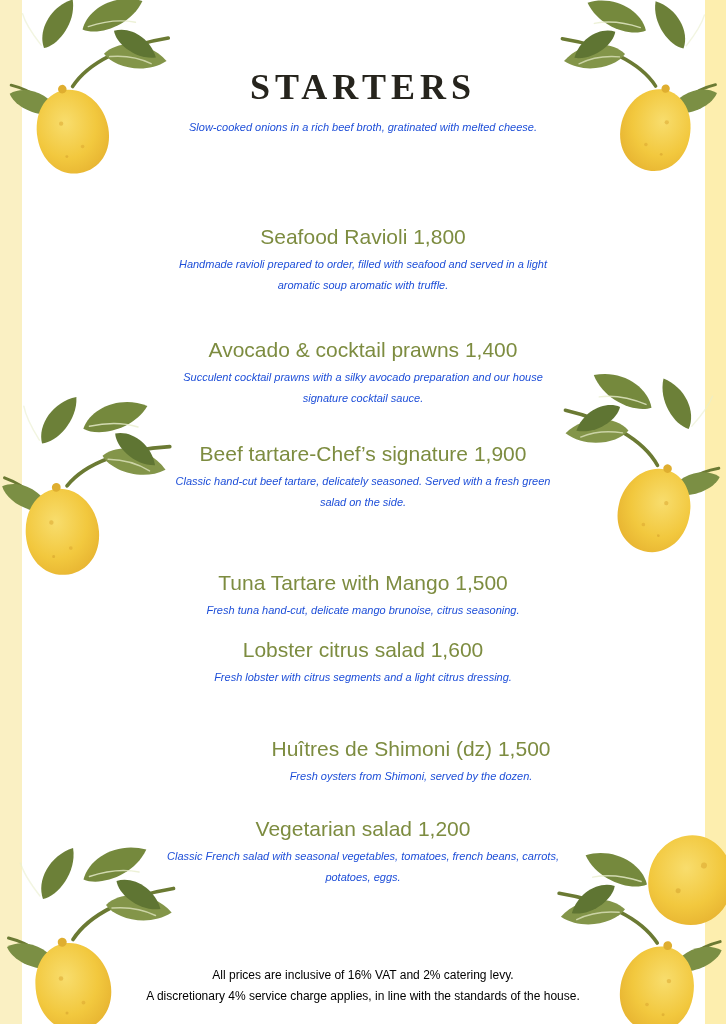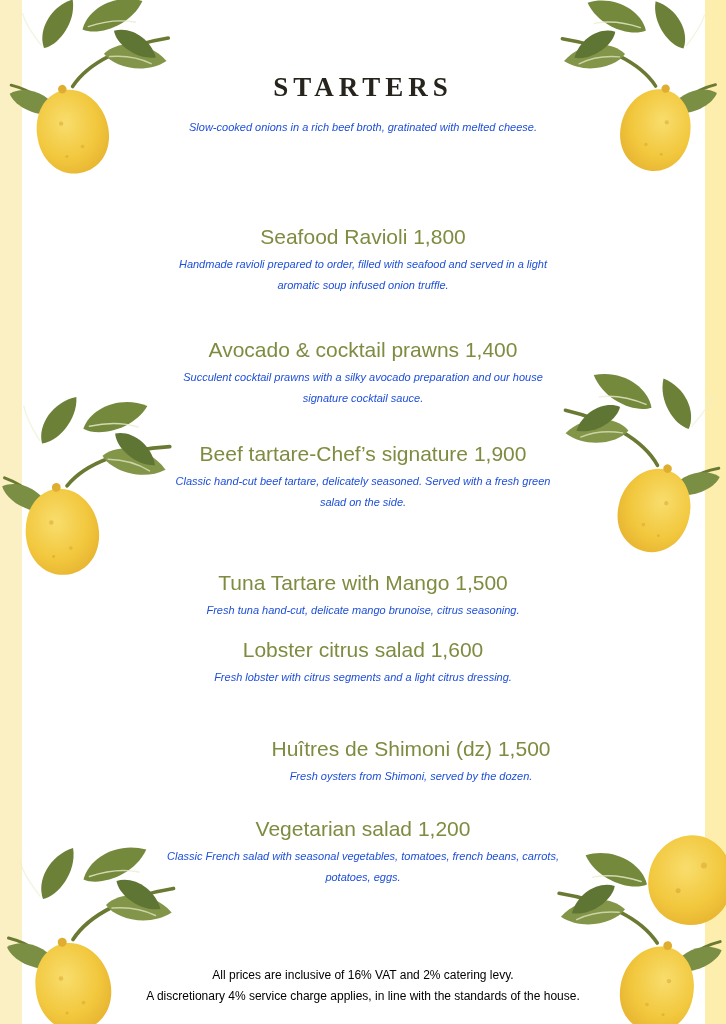--- a/index.html
+++ b/index.html
@@ -24,21 +24,21 @@
   .deco-br{right:-22px;top:842px;width:205px;height:205px;transform:scaleX(-1);}
   .deco-br2{right:-14px;top:833px;width:100px;height:100px;transform:rotate(12deg);}
 
   .content{position:absolute;left:0;top:0;width:100%;height:100%;z-index:2;}
 
   .menu-title{
     position:absolute;top:70px;left:0;width:100%;
     text-align:center;margin:0;
     font-family:"Liberation Serif", serif;
     font-weight:600;
-    font-size:27px;line-height:34px;
+    font-size:36px;line-height:34px;
     letter-spacing:5px;
     color:#26241d;
   }
   .menu-item{position:absolute;left:0;width:100%;text-align:center;}
   .item-1{top:115px;} .item-2{top:222px;} .item-3{top:335px;} .item-4{top:439px;}
   .item-5{top:568px;} .item-6{top:635px;} .item-7{top:734px;padding-left:48px;} .item-8{top:814px;}
 
   .item-name{
     margin:0;font-weight:400;
     font-size:21px;line-height:30px;
@@ -126,21 +126,21 @@
   <div class="content">
 
     <h1 class="menu-title">STARTERS</h1>
 
     <div class="menu-item item-1">
       <p class="item-desc w390">Slow-cooked onions in a rich beef broth, gratinated with melted cheese.</p>
     </div>
 
     <div class="menu-item item-2">
       <h2 class="item-name"><span>Seafood Ravioli</span> <span>1,800</span></h2>
-      <p class="item-desc w390">Handmade ravioli prepared to order, filled with seafood and served in a light aromatic soup infused onion truffle.</p>
+      <p class="item-desc w390">Handmade ravioli prepared to order, filled with seafood and served in a light aromatic soup aromatic with truffle.</p>
     </div>
 
     <div class="menu-item item-3">
       <h2 class="item-name"><span>Avocado &amp; cocktail prawns</span> <span>1,400</span></h2>
       <p class="item-desc w375">Succulent cocktail prawns with a silky avocado preparation and our house signature cocktail sauce.</p>
     </div>
 
     <div class="menu-item item-4">
       <h2 class="item-name"><span>Beef tartare-Chef’s signature</span> <span>1,900</span></h2>
       <p class="item-desc w400">Classic hand-cut beef tartare, delicately seasoned. Served with a fresh green salad on the side.</p>

